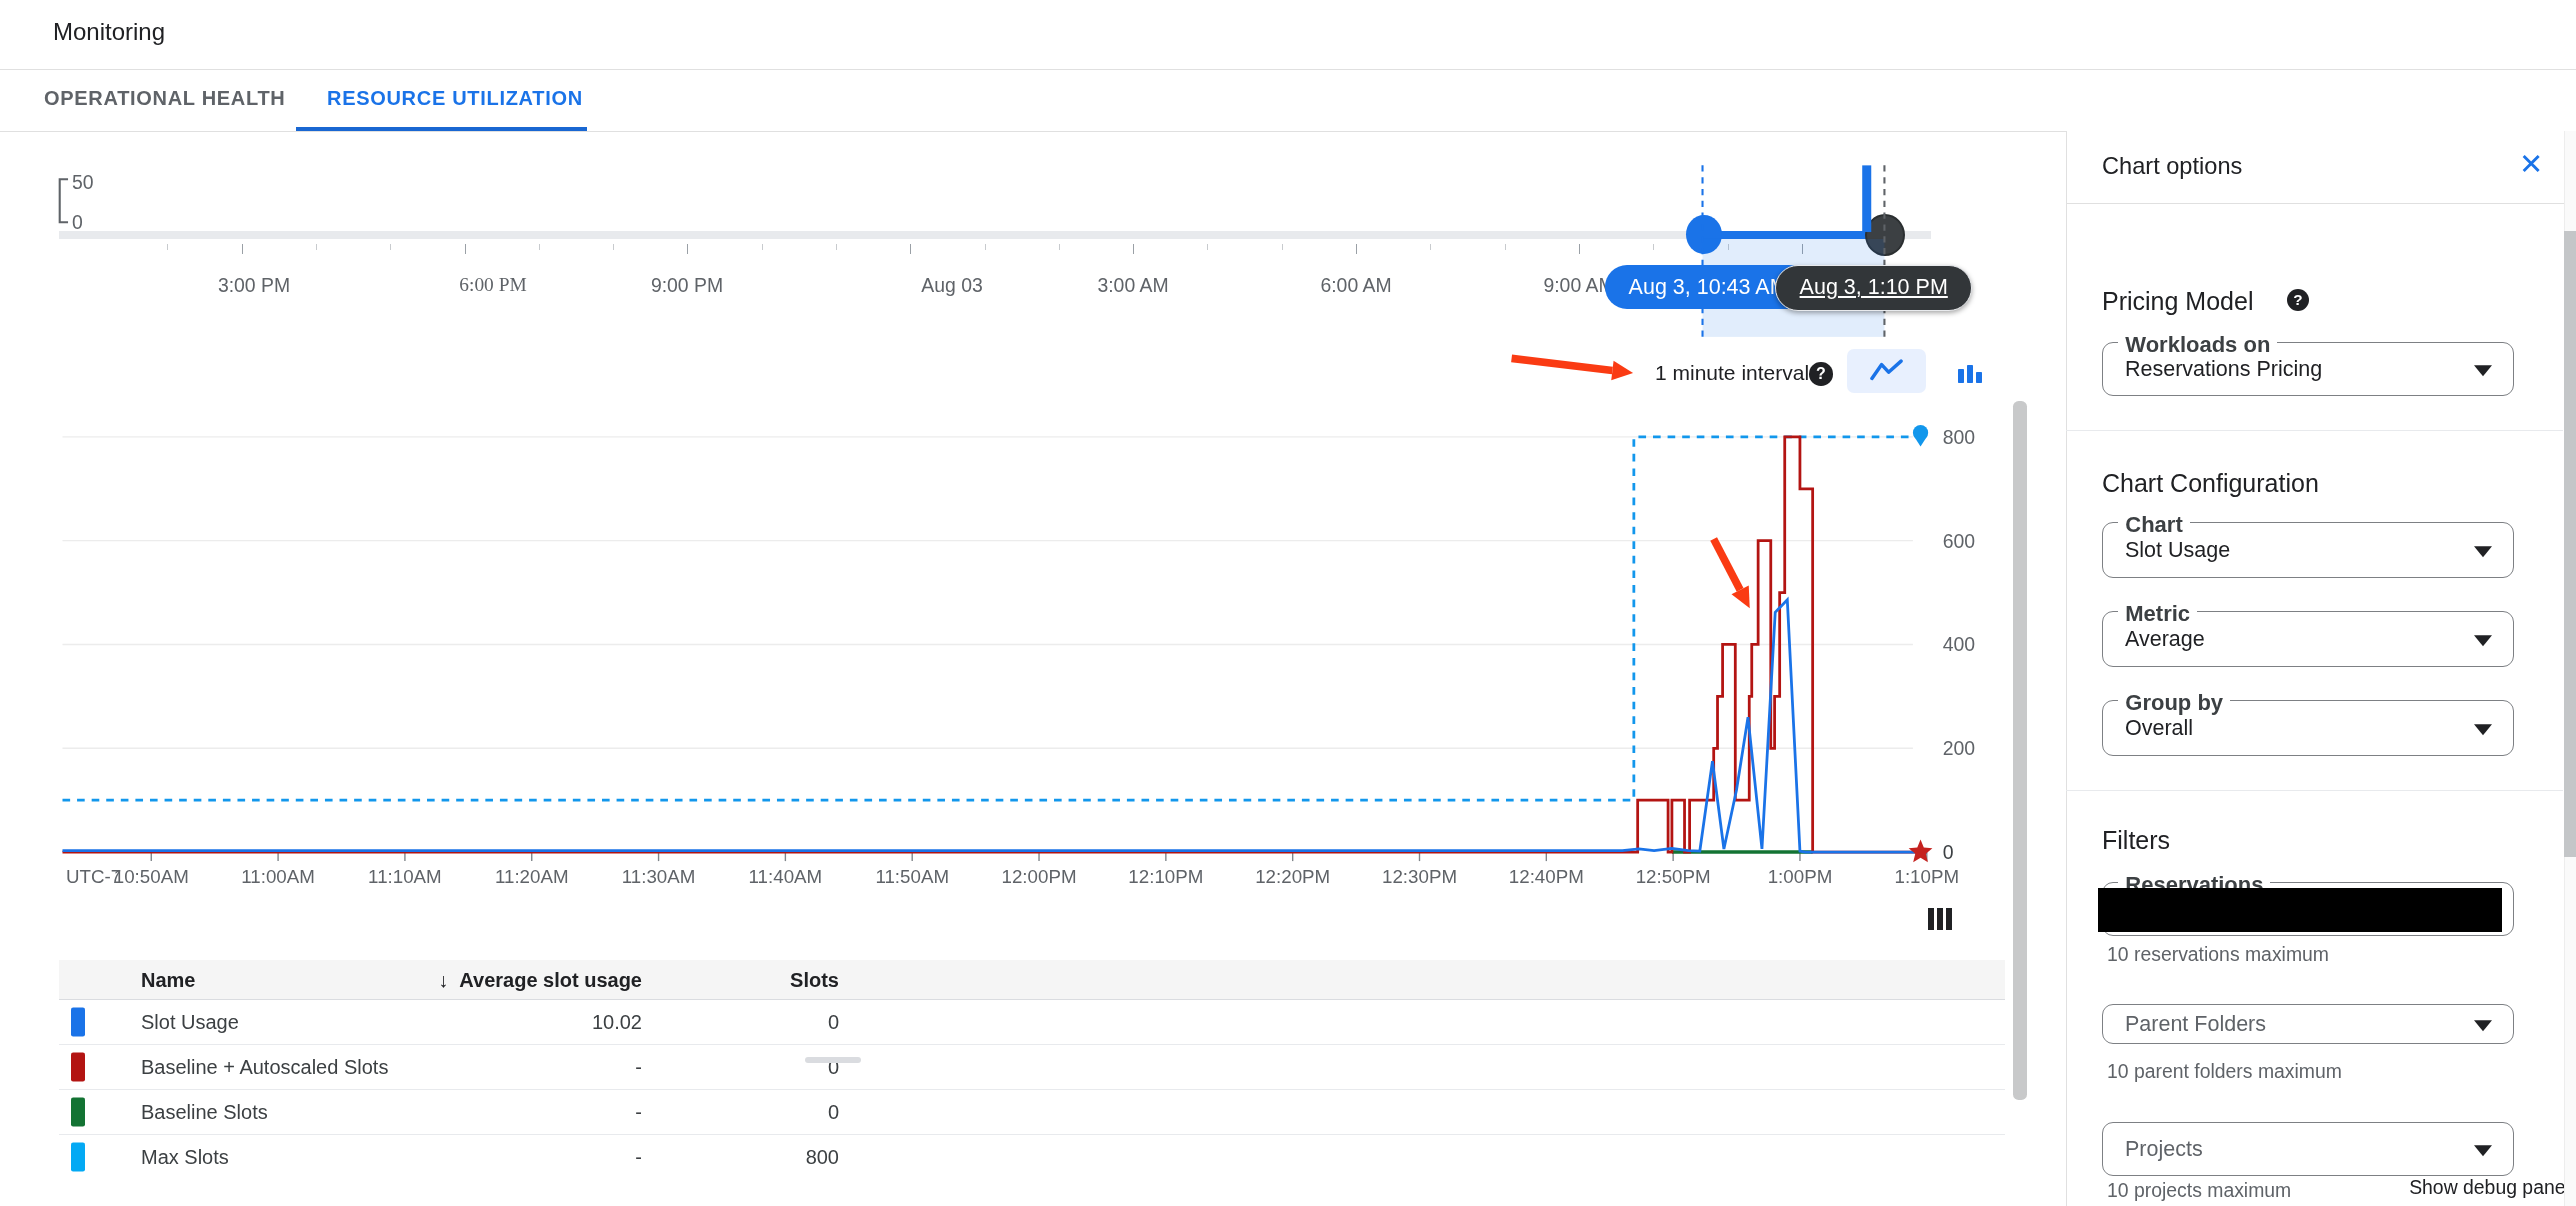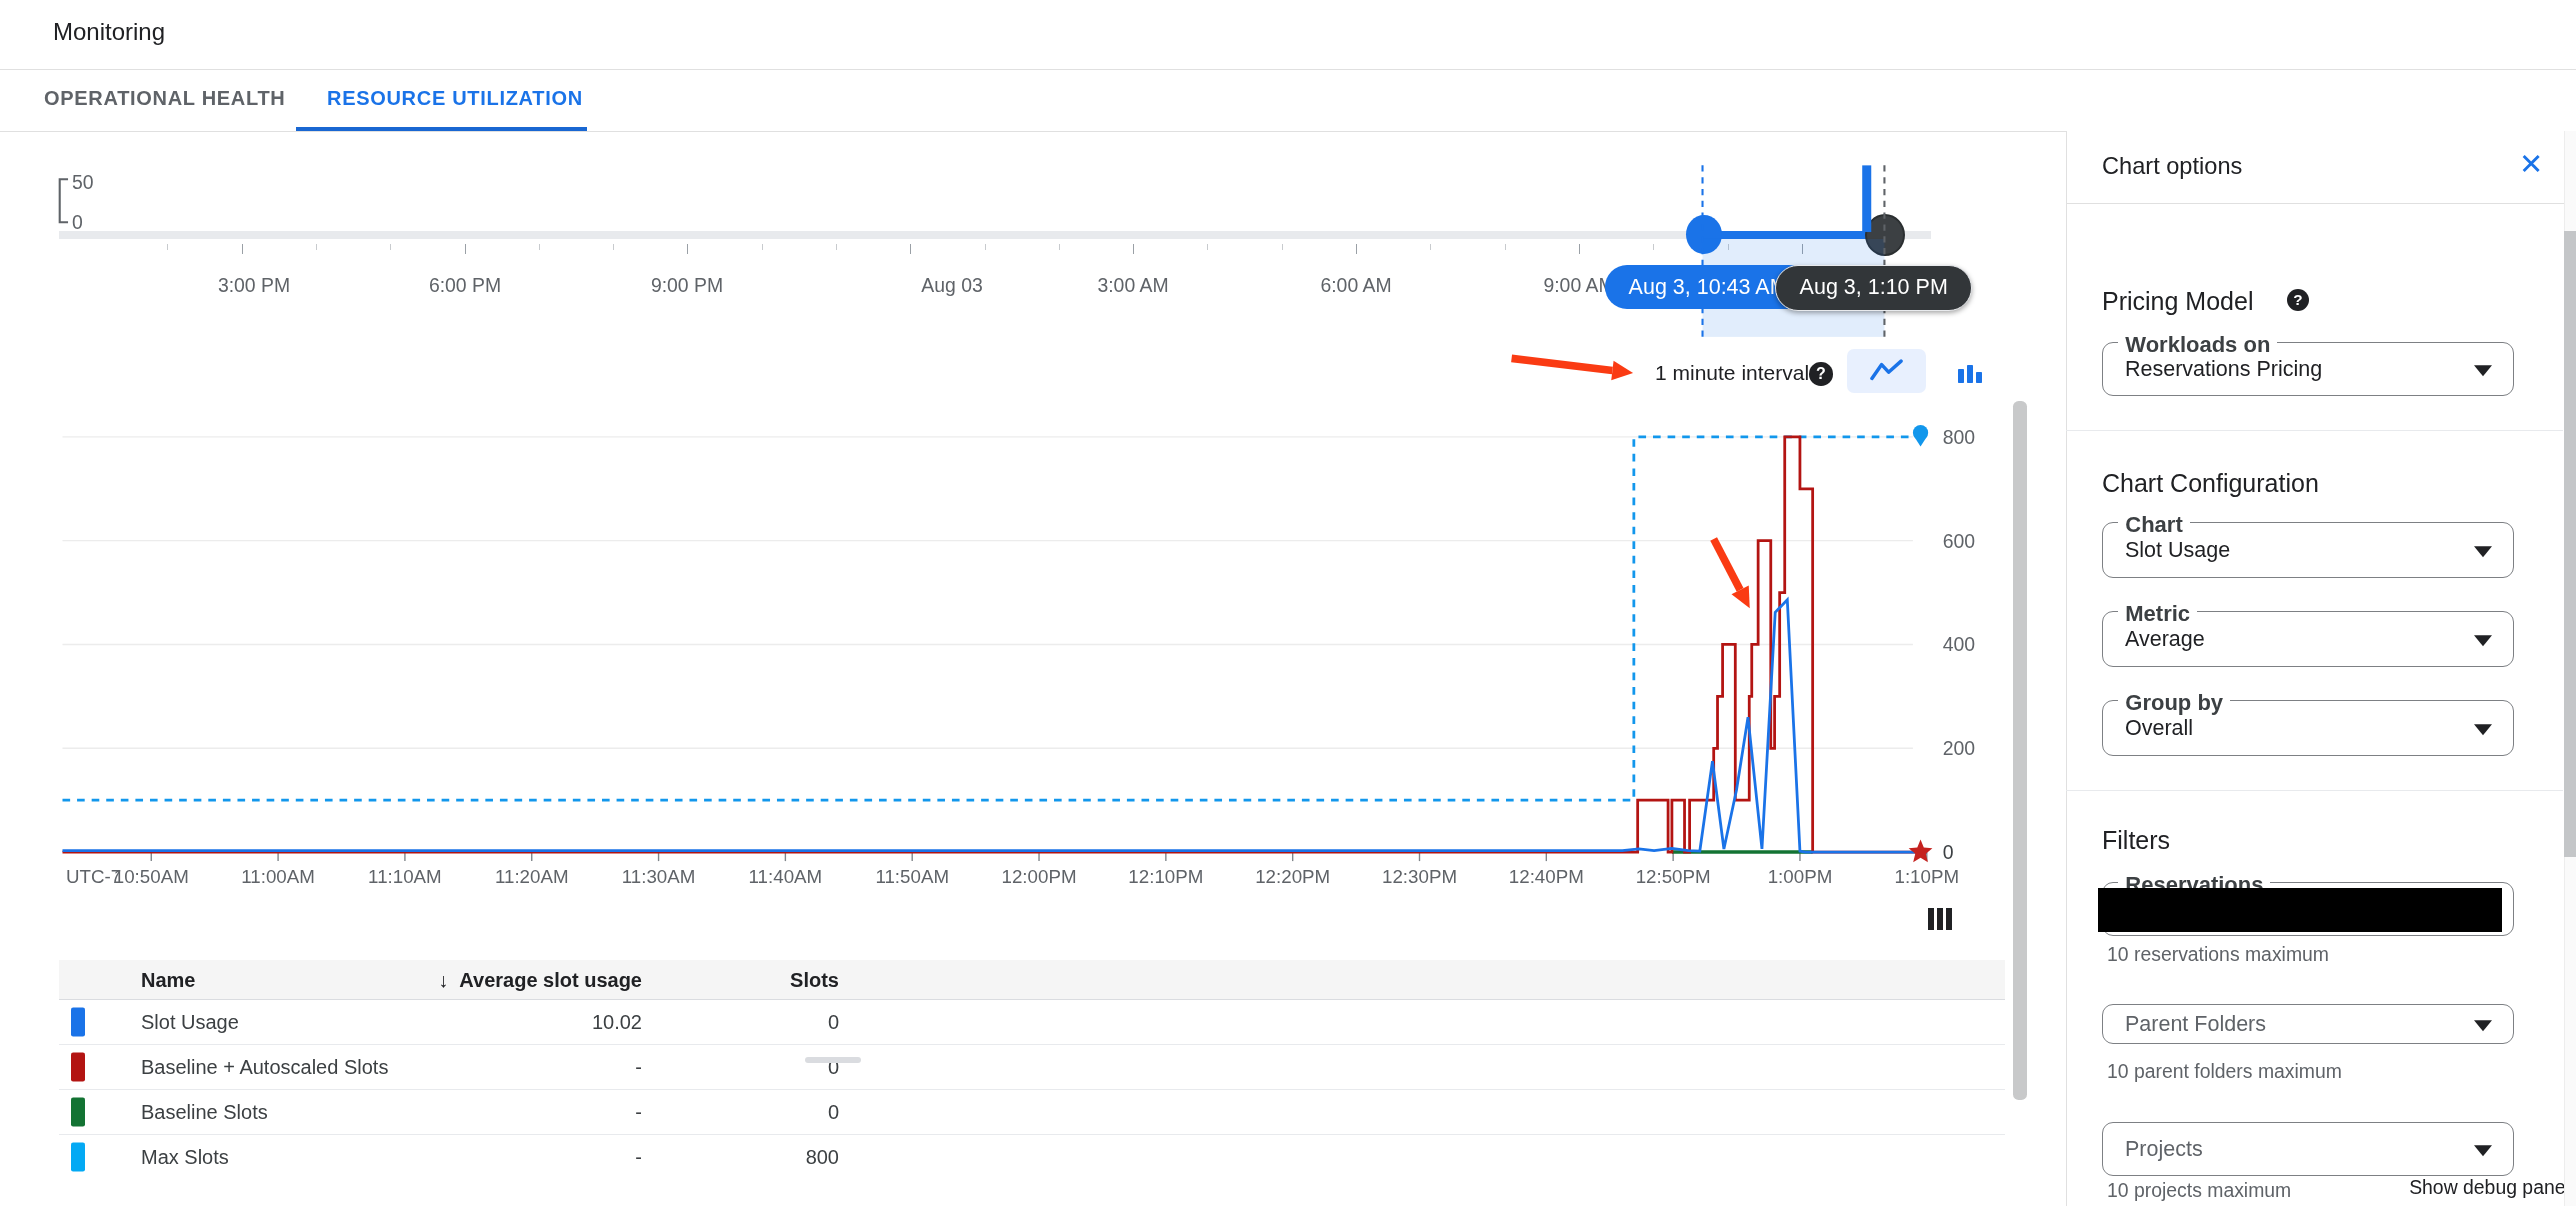--- a/index.html
+++ b/index.html
@@ -18,21 +18,21 @@
   .mini-axis-label{font-size:19.4px;color:#5f6368;}
   #slider-track{left:59px;top:231px;width:1872px;height:8.3px;background:#e8eaed;}
   #slider-selected{left:1703px;top:231px;width:182px;height:8.3px;background:#1a73e8;}
   .slider-tick{position:absolute;background:#9aa0a6;width:1.4px;}
   .slider-label{position:absolute;top:274px;transform:translateX(-50%);font-size:19.4px;color:#5f6368;white-space:nowrap;}
   #handle-start{left:1686px;top:215px;width:36px;height:39px;border-radius:50%;background:#1a73e8;cursor:ew-resize;}
   #handle-end{left:1865px;top:214px;width:40px;height:42px;border-radius:50%;background:#3c4043;border:2.1px solid #2b2f31;box-sizing:border-box;cursor:ew-resize;}
   .tooltip-pill{position:absolute;top:265px;height:44px;line-height:44px;border-radius:23px;
      font-size:21.5px;color:#fff;padding:0 23.6px;white-space:nowrap;}
   #tooltip-start{left:1605px;background:#1a73e8;z-index:2;}
-  #tooltip-end{left:1775px;background:#323639;z-index:3;border:1.4px solid #e8eaed;line-height:42px;box-shadow:0 2.1px 5.6px rgba(0,0,0,.35);}
+  #tooltip-end{left:1775px;background:#323639;z-index:3;border:1.4px solid #e8eaed;line-height:42px;box-shadow:0 2.1px 5.6px rgba(0,0,0,.35);text-decoration:underline;}
   
   #interval-label{left:1655px;top:361px;font-size:21px;color:#202124;}
   .help-circle{position:absolute;background:#202124;border-radius:50%;color:#fff;font-weight:bold;
      display:flex;align-items:center;justify-content:center;}
   #help-interval{left:1809px;top:362px;width:23.6px;height:23.6px;font-size:16px;}
   #help-pricing{left:2287px;top:289px;width:22px;height:22px;font-size:15.3px;}
   #line-chart-btn{left:1847px;top:349px;width:79px;height:44px;border-radius:7px;background:#e8f0fe;
      display:flex;align-items:center;justify-content:center;cursor:pointer;}
   #bar-chart-btn{left:1947px;top:349px;width:46px;height:44px;display:flex;align-items:flex-end;justify-content:center;gap:2.8px;padding-bottom:9.7px;box-sizing:border-box;cursor:pointer;}
   .bcbar{width:6.2px;background:#1a73e8;border-radius:0.7px;}
@@ -86,21 +86,21 @@
 
 <div class="abs" id="slider-track"></div>
 <div class="abs" id="slider-selected"></div>
 <div id="slider-scale">
     <div class="slider-tick" style="left:167px;top:244px;height:5.6px;opacity:.55;"></div>
     <div class="slider-tick" style="left:242px;top:244px;height:10.4px;"></div>
     <div class="slider-label" style="left: 254px;">3:00 PM</div>
     <div class="slider-tick" style="left:316px;top:244px;height:5.6px;opacity:.55;"></div>
     <div class="slider-tick" style="left:390px;top:244px;height:5.6px;opacity:.55;"></div>
     <div class="slider-tick" style="left:465px;top:244px;height:10.4px;"></div>
-    <div class="slider-label" style="left: 465px;">6:00 PM</div>
+    <div class="slider-label" style="left: 493px; font-family: Liberation Serif, serif;">6:00 PM</div>
     <div class="slider-tick" style="left:539px;top:244px;height:5.6px;opacity:.55;"></div>
     <div class="slider-tick" style="left:613px;top:244px;height:5.6px;opacity:.55;"></div>
     <div class="slider-tick" style="left:687px;top:244px;height:10.4px;"></div>
     <div class="slider-label" style="left: 687px;">9:00 PM</div>
     <div class="slider-tick" style="left:762px;top:244px;height:5.6px;opacity:.55;"></div>
     <div class="slider-tick" style="left:836px;top:244px;height:5.6px;opacity:.55;"></div>
     <div class="slider-tick" style="left:910px;top:244px;height:10.4px;"></div>
     <div class="slider-label" style="left: 952px;">Aug 03</div>
     <div class="slider-tick" style="left:985px;top:244px;height:5.6px;opacity:.55;"></div>
     <div class="slider-tick" style="left:1059px;top:244px;height:5.6px;opacity:.55;"></div>

